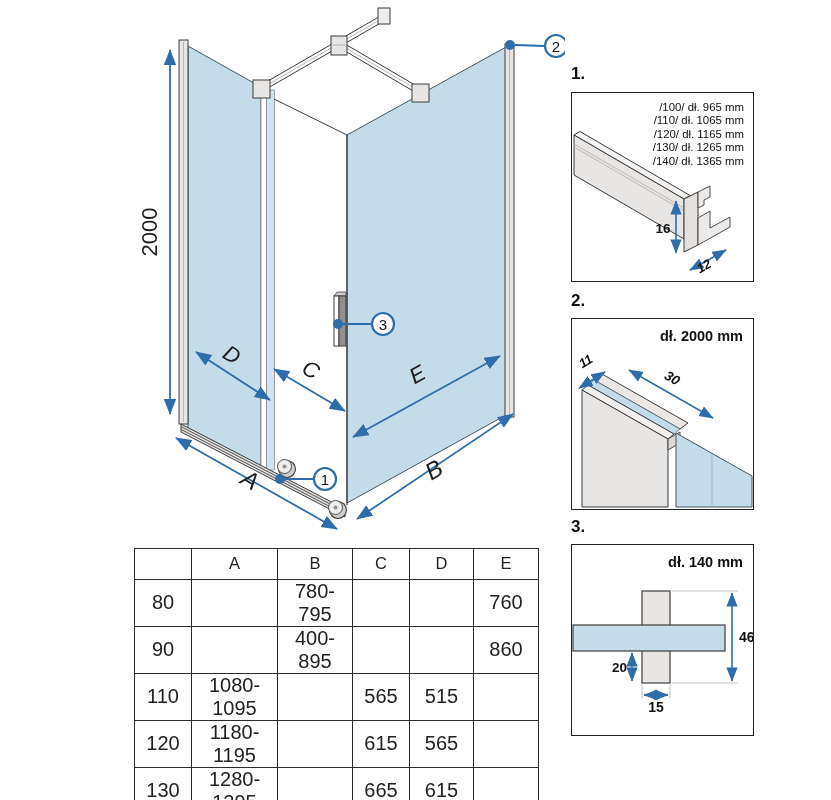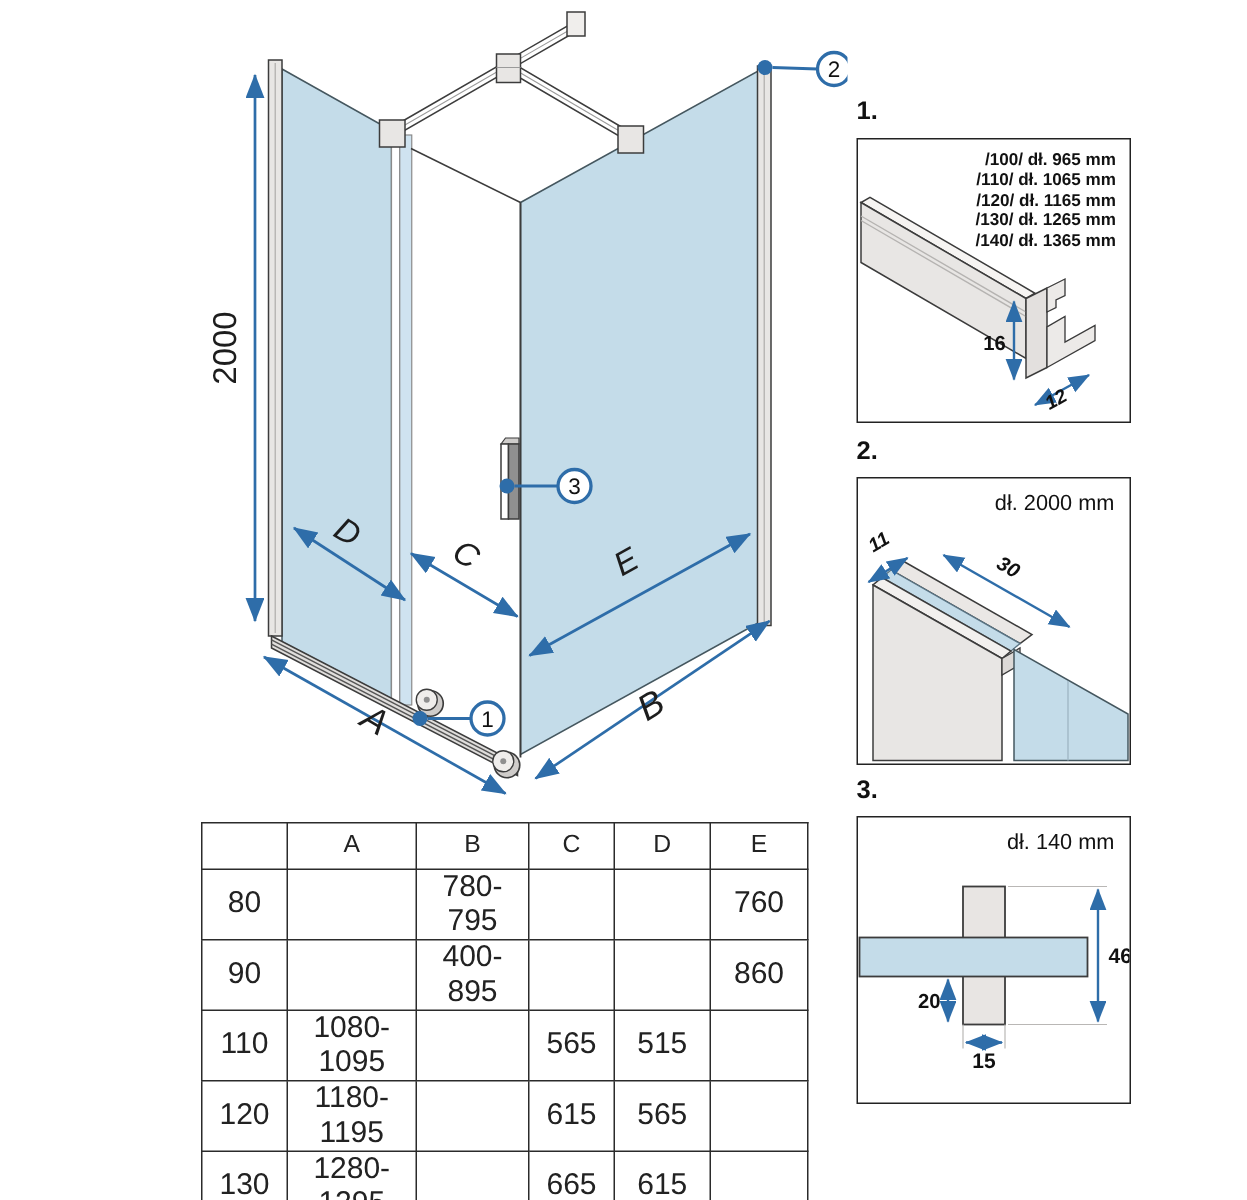--- a/index.html
+++ b/index.html
@@ -4,22 +4,22 @@
 <style>
   html,body{margin:0;padding:0;background:#ffffff;}
   .page{position:relative;width:831px;height:800px;background:#fff;overflow:hidden;
         font-family:"Liberation Sans",sans-serif;color:#1a1a1a;}
   .main-drawing{position:absolute;left:0;top:0;}
   
   .detail-label{position:absolute;left:571px;font-size:17px;font-weight:600;color:#111;}
   .detail-box{position:absolute;left:571px;width:181px;border:1.3px solid #222;background:#fff;}
   .detail-box svg{position:absolute;left:0;top:0;}
   .len-list{position:absolute;top:8px;right:9px;text-align:right;
-            font-size:11.4px;line-height:13.4px;font-weight:700;color:#111;white-space:nowrap;}
-  .len-single{position:absolute;top:9px;right:10px;font-size:14.5px;font-weight:400;color:#111;white-space:nowrap;}
+            font-size:11.4px;line-height:13.4px;font-weight:400;color:#111;white-space:nowrap;}
+  .len-single{position:absolute;top:9px;right:10px;font-size:14.5px;font-weight:700;color:#111;white-space:nowrap;}
   
   .spec-table{position:absolute;left:134px;top:548px;border-collapse:collapse;table-layout:fixed;}
   .spec-table th,.spec-table td{border:1.4px solid #2b2b2b;text-align:center;vertical-align:middle;
       font-size:20px;font-weight:400;color:#222;height:29.5px;padding:0 2px;overflow:hidden;}
   .spec-table th{font-size:16.5px;font-weight:400;}
   svg text{font-family:"Liberation Sans",sans-serif;}
 </style>
 </head>
 <body>
 

